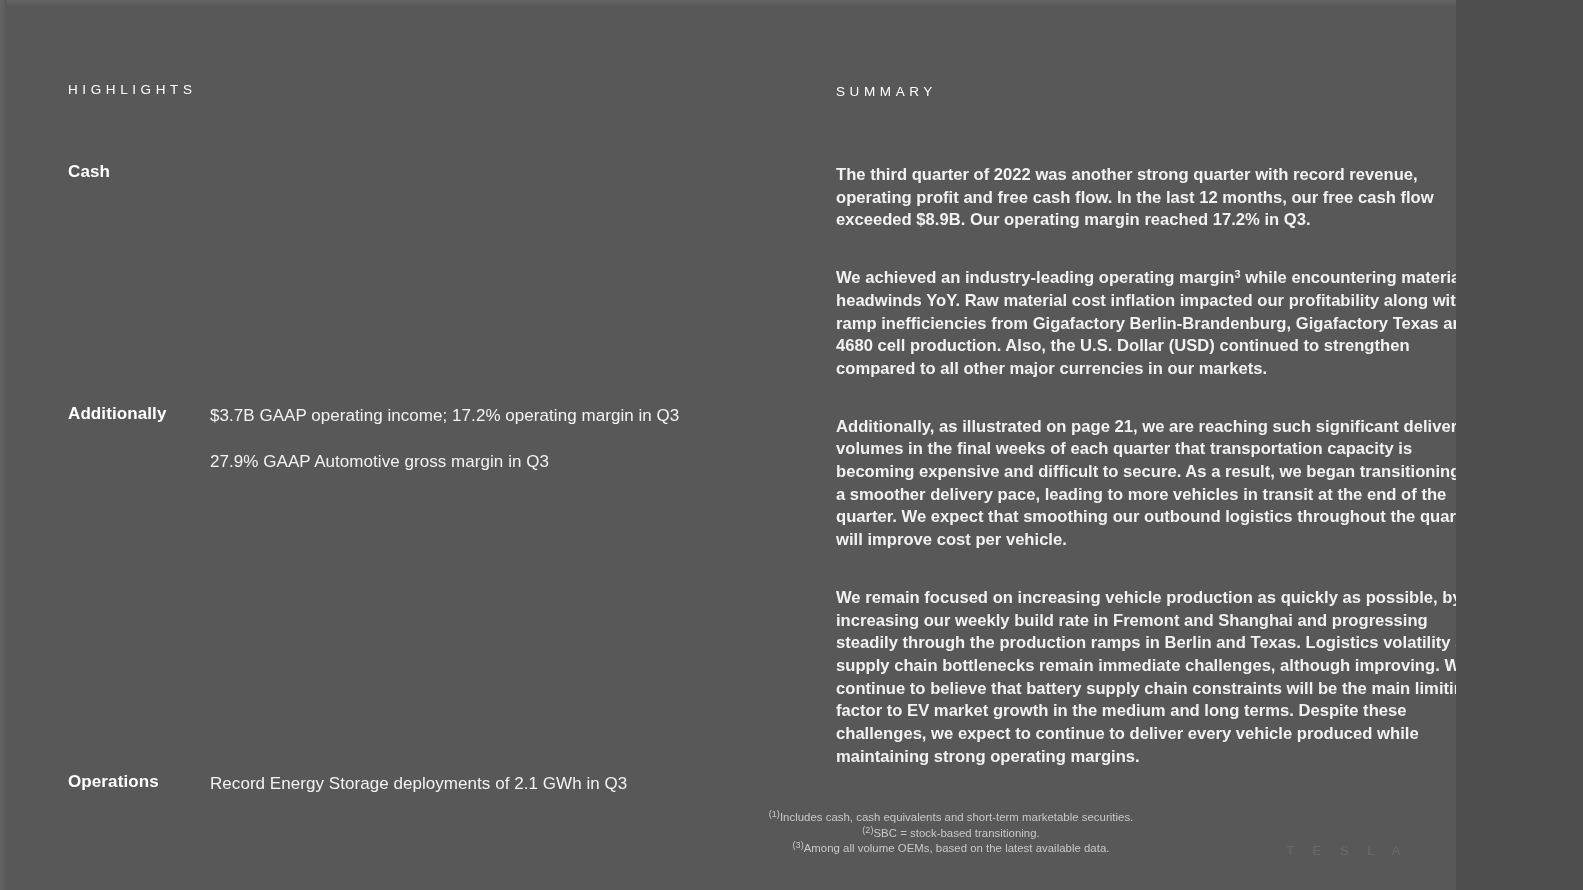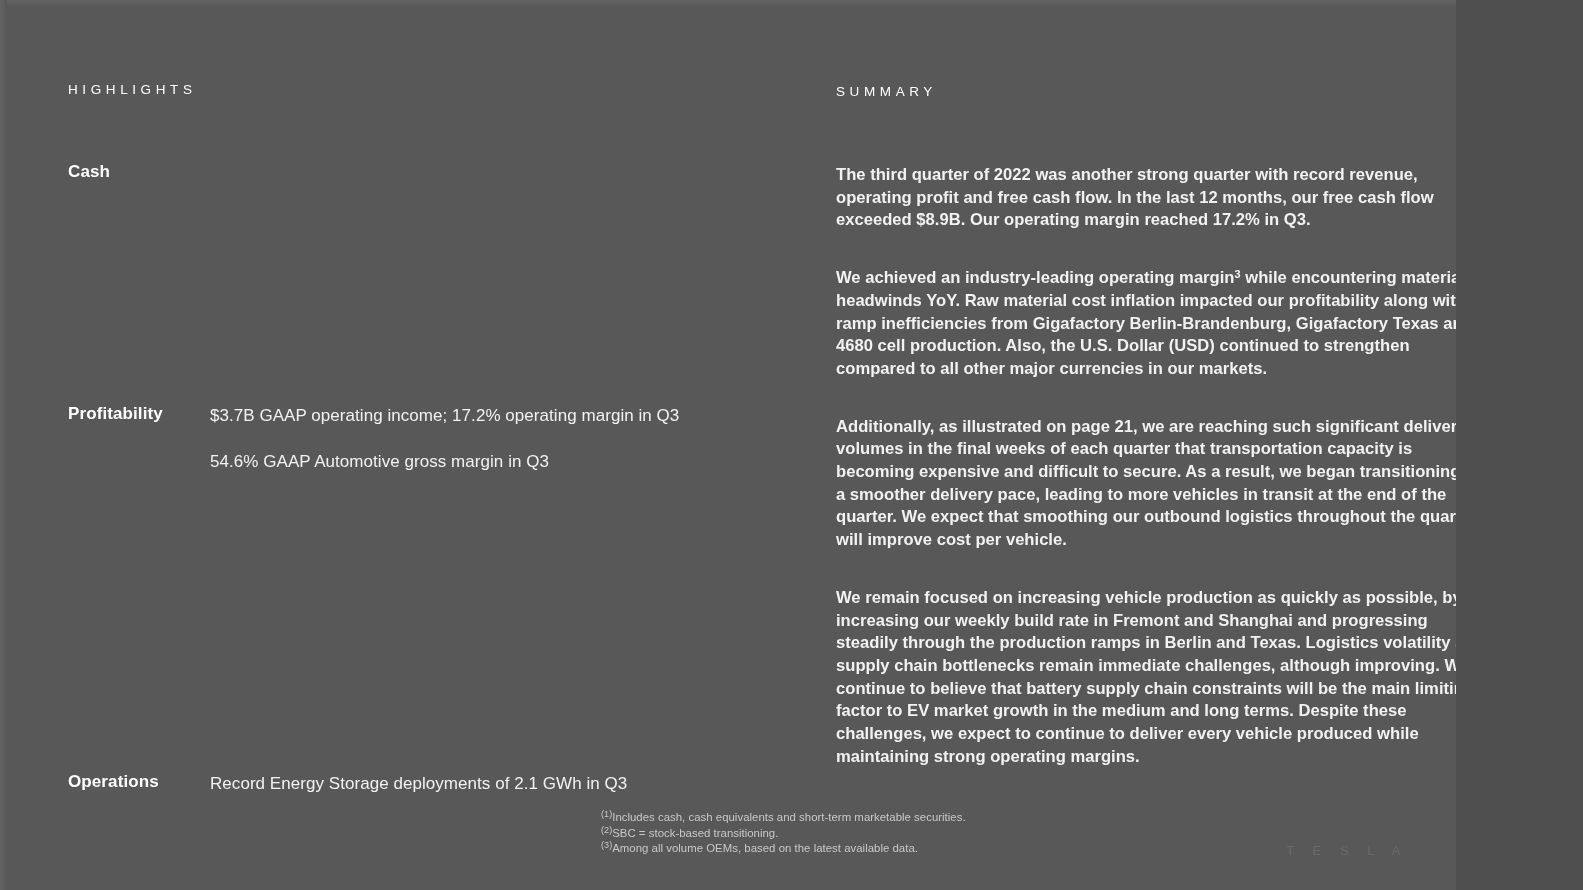--- a/index.html
+++ b/index.html
@@ -110,21 +110,21 @@
     font-size: 0.66em;
     line-height: 0;
     vertical-align: 0.48em;
   }
 
   
   .footnotes {
     position: absolute;
     right: 155px;
     bottom: 33px;
-    text-align: left;
+    text-align: center;
     width: 700px;
   }
   .footnote {
     color: #c9c9c9;
     font-size: 11.4px;
     line-height: 15.6px;
     letter-spacing: 0.02px;
     white-space: nowrap;
   }
   .footnote sup {
@@ -157,24 +157,24 @@
 
   <div class="kicker kicker-summary">SUMMARY</div>
 
   <div class="highlights">
 
     <div class="hl-group grp-cash">
       <div class="hl-label">Cash</div>
     </div>
 
     <div class="hl-group grp-profit">
-      <div class="hl-label">Profitability</div>
+      <div class="hl-label">Additionally</div>
       <div class="hl-items">
         <div class="hl-item">$3.7B GAAP operating income; 17.2% operating margin in Q3</div>
-        <div class="hl-item">54.6% GAAP Automotive gross margin in Q3</div>
+        <div class="hl-item">27.9% GAAP Automotive gross margin in Q3</div>
       </div>
     </div>
 
     <div class="hl-group grp-operations">
       <div class="hl-label">Operations</div>
       <div class="hl-items">
         <div class="hl-item">Record Energy Storage deployments of 2.1 GWh in Q3</div>
 
       </div>
     </div>

